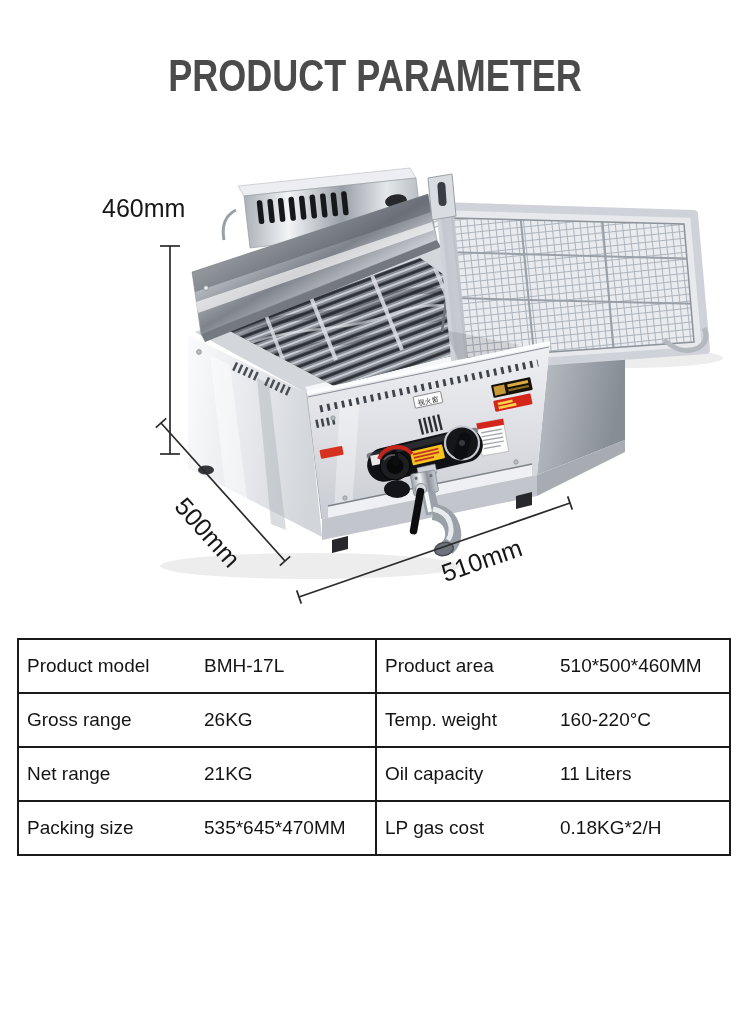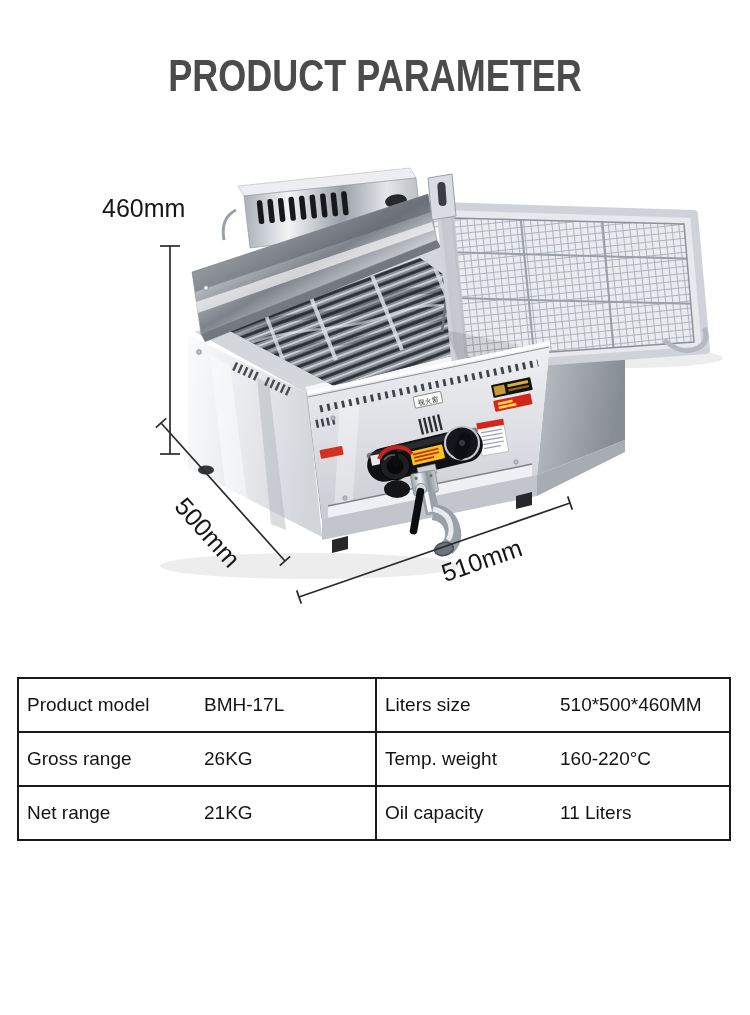--- a/index.html
+++ b/index.html
@@ -8,21 +8,21 @@
     font-family:"Liberation Sans",sans-serif;overflow:hidden;
   }
   .page-title{
     position:absolute;top:50px;left:0;width:750px;text-align:center;
     font-size:45px;font-weight:bold;color:#4b4b4b;letter-spacing:0px;
     transform:scaleX(0.80);transform-origin:50% 50%;white-space:nowrap;
   }
   svg text{font-family:"Liberation Sans",sans-serif;}
   .dim-label{font-size:25px;fill:#161616;}
   .spec{
-    position:absolute;left:17px;top:677px;border-collapse:collapse;table-layout:fixed;
+    position:absolute;left:17px;top:638px;border-collapse:collapse;table-layout:fixed;
     border:2px solid #1a1a1a;
   }
   .spec td{
     border-top:2px solid #1a1a1a;border-bottom:2px solid #1a1a1a;
     height:52px;font-size:19px;color:#141414;vertical-align:middle;
     white-space:nowrap;overflow:hidden;padding:0;
   }
   .spec td.lbl{padding-left:8px;}
   .spec td.div{border-left:2px solid #1a1a1a;}
   .spec col.c-lbl1{width:186px;}
@@ -293,29 +293,35 @@
   <colgroup>
     <col class="c-lbl1">
       <col class="c-val1">
       <col class="c-lbl2">
       <col class="c-val2">
   </colgroup>
   <tbody>
     <tr>
       <td class="lbl">Product model</td>
       <td>BMH-17L</td>
-      <td class="lbl div">Liters size</td>
+      <td class="lbl div">Product area</td>
       <td>510*500*460MM</td>
     </tr>
     <tr>
       <td class="lbl">Gross range</td>
       <td>26KG</td>
       <td class="lbl div">Temp. weight</td>
       <td>160-220°C</td>
     </tr>
     <tr>
       <td class="lbl">Net range</td>
       <td>21KG</td>
       <td class="lbl div">Oil capacity</td>
       <td>11 Liters</td>
     </tr>
+    <tr>
+      <td class="lbl">Packing size</td>
+      <td>535*645*470MM</td>
+      <td class="lbl div">LP gas cost</td>
+      <td>0.18KG*2/H</td>
+    </tr>
   </tbody>
 </table>
 
 </body></html>

